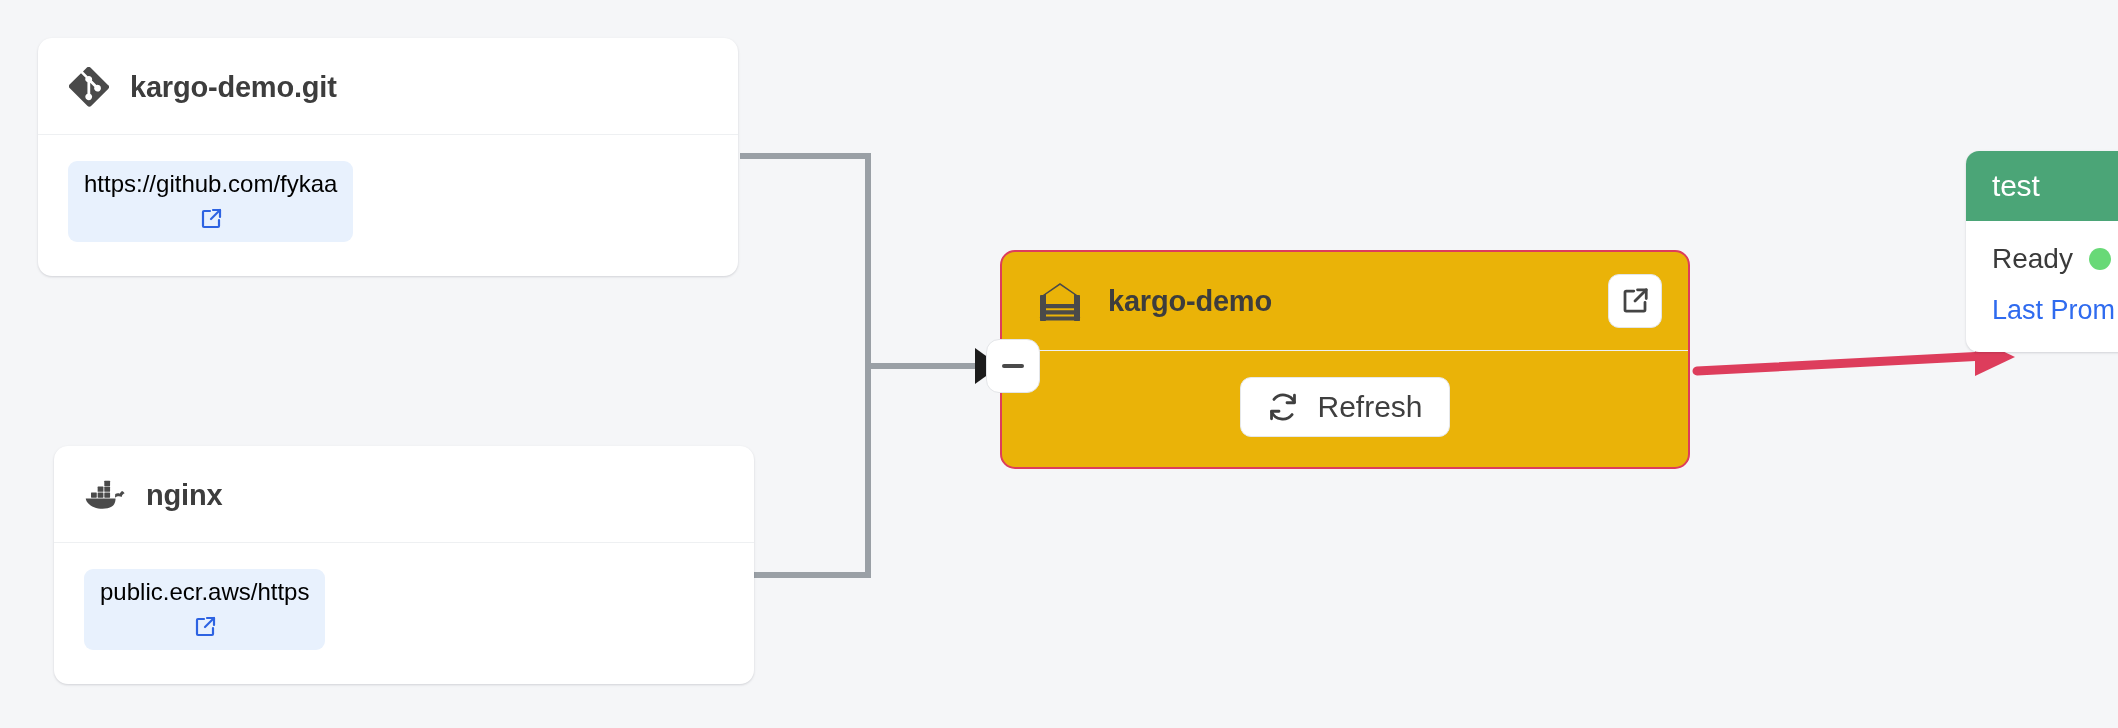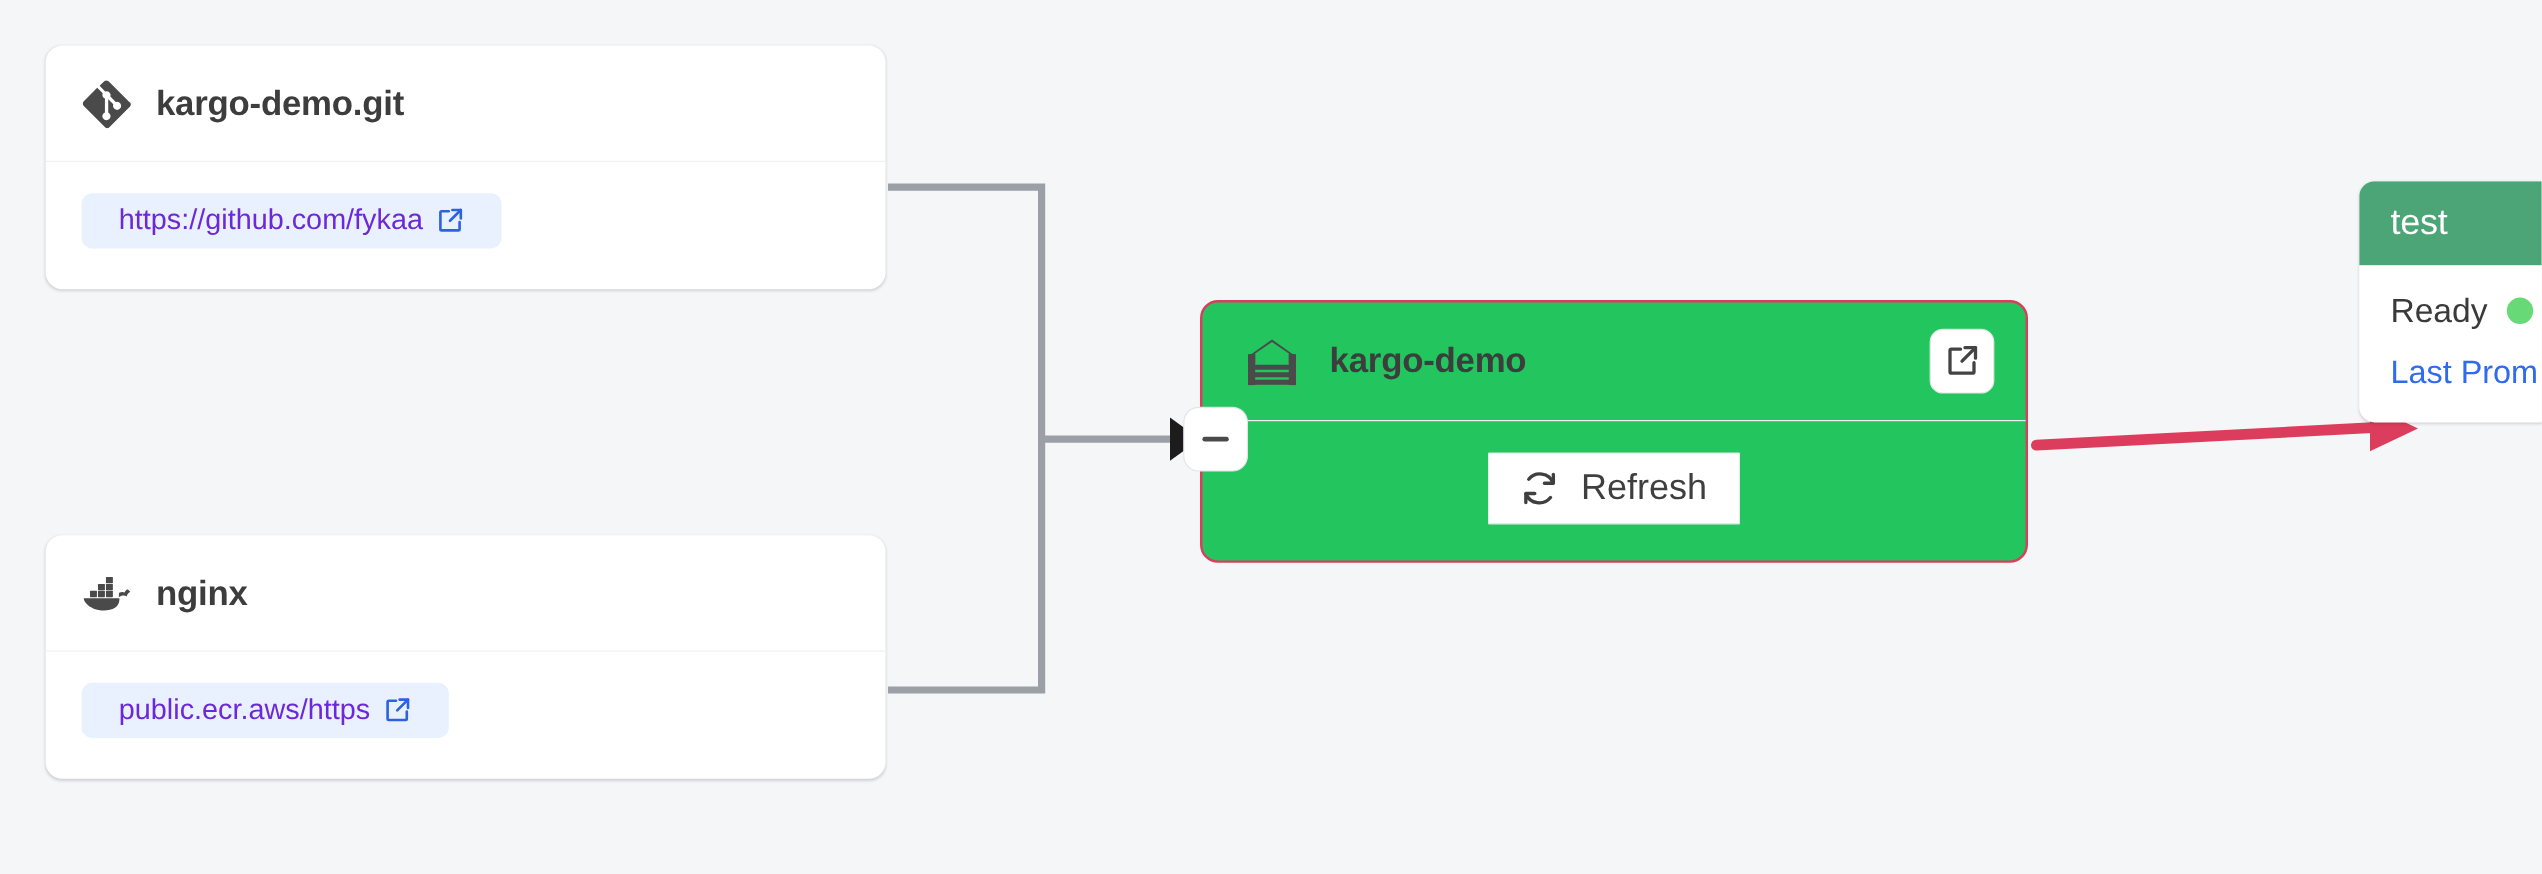--- a/index.html
+++ b/index.html
@@ -67,35 +67,36 @@
     white-space: nowrap;
   }
   .src-card-body {
     padding: 26px 30px 34px 30px;
   }
   .url-chip {
     display: inline-flex;
     align-items: center;
     gap: 11px;
     background: #e8f1fd;
-    color: #6d28d9;
+    color: #000000;
     border-radius: 9px;
-    padding: 11px 31px;
+    padding: 11px 16px;
     font-size: 24px;
     line-height: 1;
     white-space: nowrap;
     cursor: pointer;
     text-decoration: none;
+    flex-direction: column;
   }
   .url-chip .ext { flex: 0 0 auto; display: block; }
 
   
   .wh-node {
     position: absolute;
-    background: #22c55e;
+    background: #eab308;
     border: 2.5px solid #dd3d5c;
     border-radius: 15px;
     z-index: 2;
   }
   .wh-header {
     display: flex;
     align-items: center;
     padding: 22px 26px 22px 36px;
     border-bottom: 1px solid #eef0f2;
   }
@@ -129,21 +130,21 @@
     align-items: center;
     justify-content: center;
     padding: 26px 0 30px 0;
   }
   .refresh-btn {
     display: inline-flex;
     align-items: center;
     gap: 18px;
     background: #ffffff;
     border: 1.5px solid #e6e8ea;
-    border-radius: 1px;
+    border-radius: 11px;
     padding: 13px 26px;
     font-size: 30px;
     color: #3f3f3f;
     font-family: "Liberation Sans", sans-serif;
     cursor: pointer;
     line-height: 1;
   }
   .refresh-btn svg { display: block; flex: 0 0 auto; }
 
   
@@ -247,21 +248,21 @@
         <span>https://github.com/fykaa</span>
         <svg class="ext" width="24" height="24" viewBox="0 0 24 24" fill="none" stroke="#2d63e2" stroke-width="2.2" stroke-linecap="round" stroke-linejoin="round">
           <path d="M11 4 H5 a1 1 0 0 0-1 1 v14 a1 1 0 0 0 1 1 h14 a1 1 0 0 0 1-1 v-6"></path>
           <path d="M14 3 H21 V10"></path>
           <path d="M21 3 L12 12"></path>
         </svg>
       </span>
     </div>
   </div>
 
-  <div class="src-card" style="left:38px; top:446px; width:700px;">
+  <div class="src-card" style="left:54px; top:446px; width:700px;">
     <div class="src-card-header">
       <span class="src-card-icon">
         <svg width="44" height="36" viewBox="0 0 48 36" fill="#4a4a4a">
           <rect x="8" y="15" width="6.6" height="6.0" rx="0.6"></rect>
           <rect x="15.6" y="15" width="6.6" height="6.0" rx="0.6"></rect>
           <rect x="23.2" y="15" width="6.6" height="6.0" rx="0.6"></rect>
           <rect x="15.6" y="8.4" width="6.6" height="6.0" rx="0.6"></rect>
           <rect x="23.2" y="8.4" width="6.6" height="6.0" rx="0.6"></rect>
           <rect x="23.2" y="1.8" width="6.6" height="6.0" rx="0.6"></rect>
           <path d="M2 22 h34 c0 0 0.6 6.2-4.2 9.2 c-3.4 2.2-8.6 2.8-13.1 2.4 C12 33 6 29.8 3.3 25.6 C2.2 24 2 22 2 22 Z"></path>

